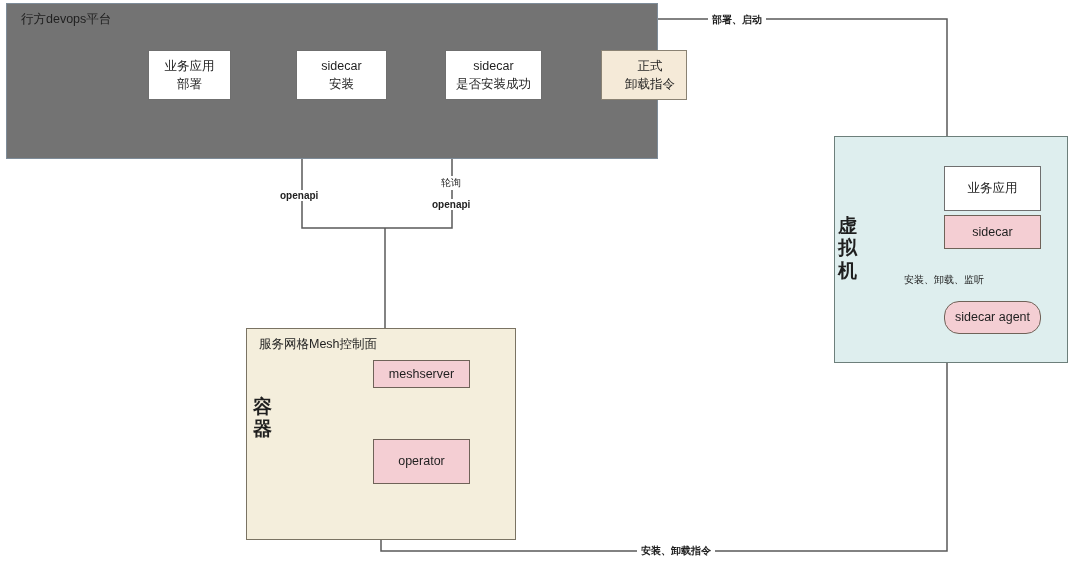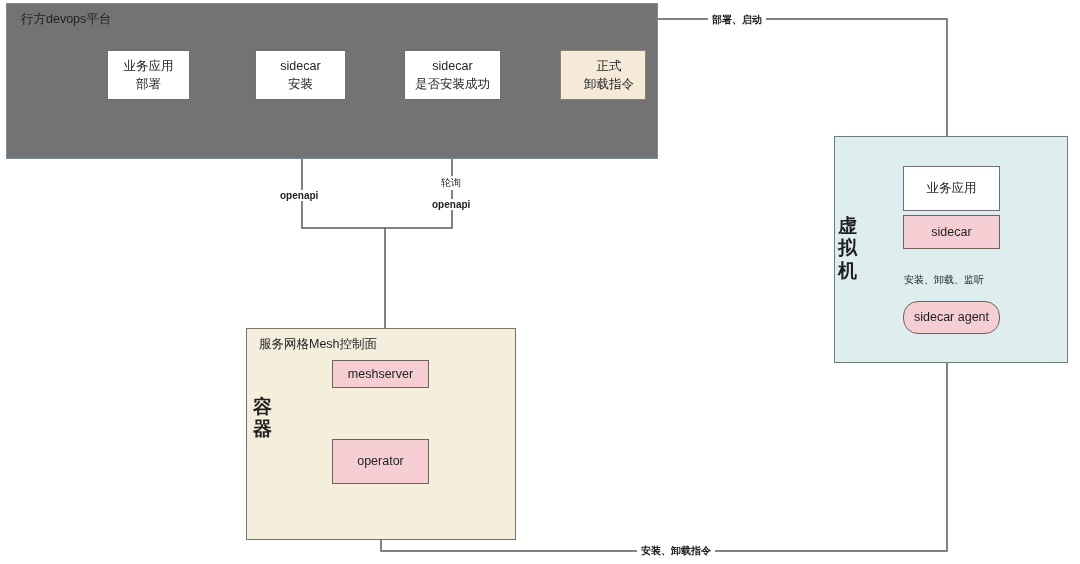--- a/index.html
+++ b/index.html
@@ -79,20 +79,21 @@
     box-sizing: border-box;
     display: flex;
     flex-direction: column;
     align-items: center;
     justify-content: center;
     text-align: center;
     font-size: 12.5px;
     color: #1f1f1f;
     line-height: 1.45;
     border: 1.4px solid #6f6f6f;
+    margin-left: 41px;
   }
   .node.white { background: #ffffff; }
   .node.beige { background: #f5ead8; border-color: #8a8273; }
   .node.pink  { background: #f4ced3; border-color: #6f6258; }
 
   .n-app-deploy   { left: 107px; top: 50px;  width: 83px;  height: 50px; }
   .n-sidecar-inst { left: 255px; top: 50px;  width: 91px;  height: 50px; }
   .n-sidecar-ok   { left: 404px; top: 50px;  width: 97px;  height: 50px; }
   .n-serve        { left: 560px; top: 50px;  width: 86px;  height: 50px; padding-left: 12px; }
 

